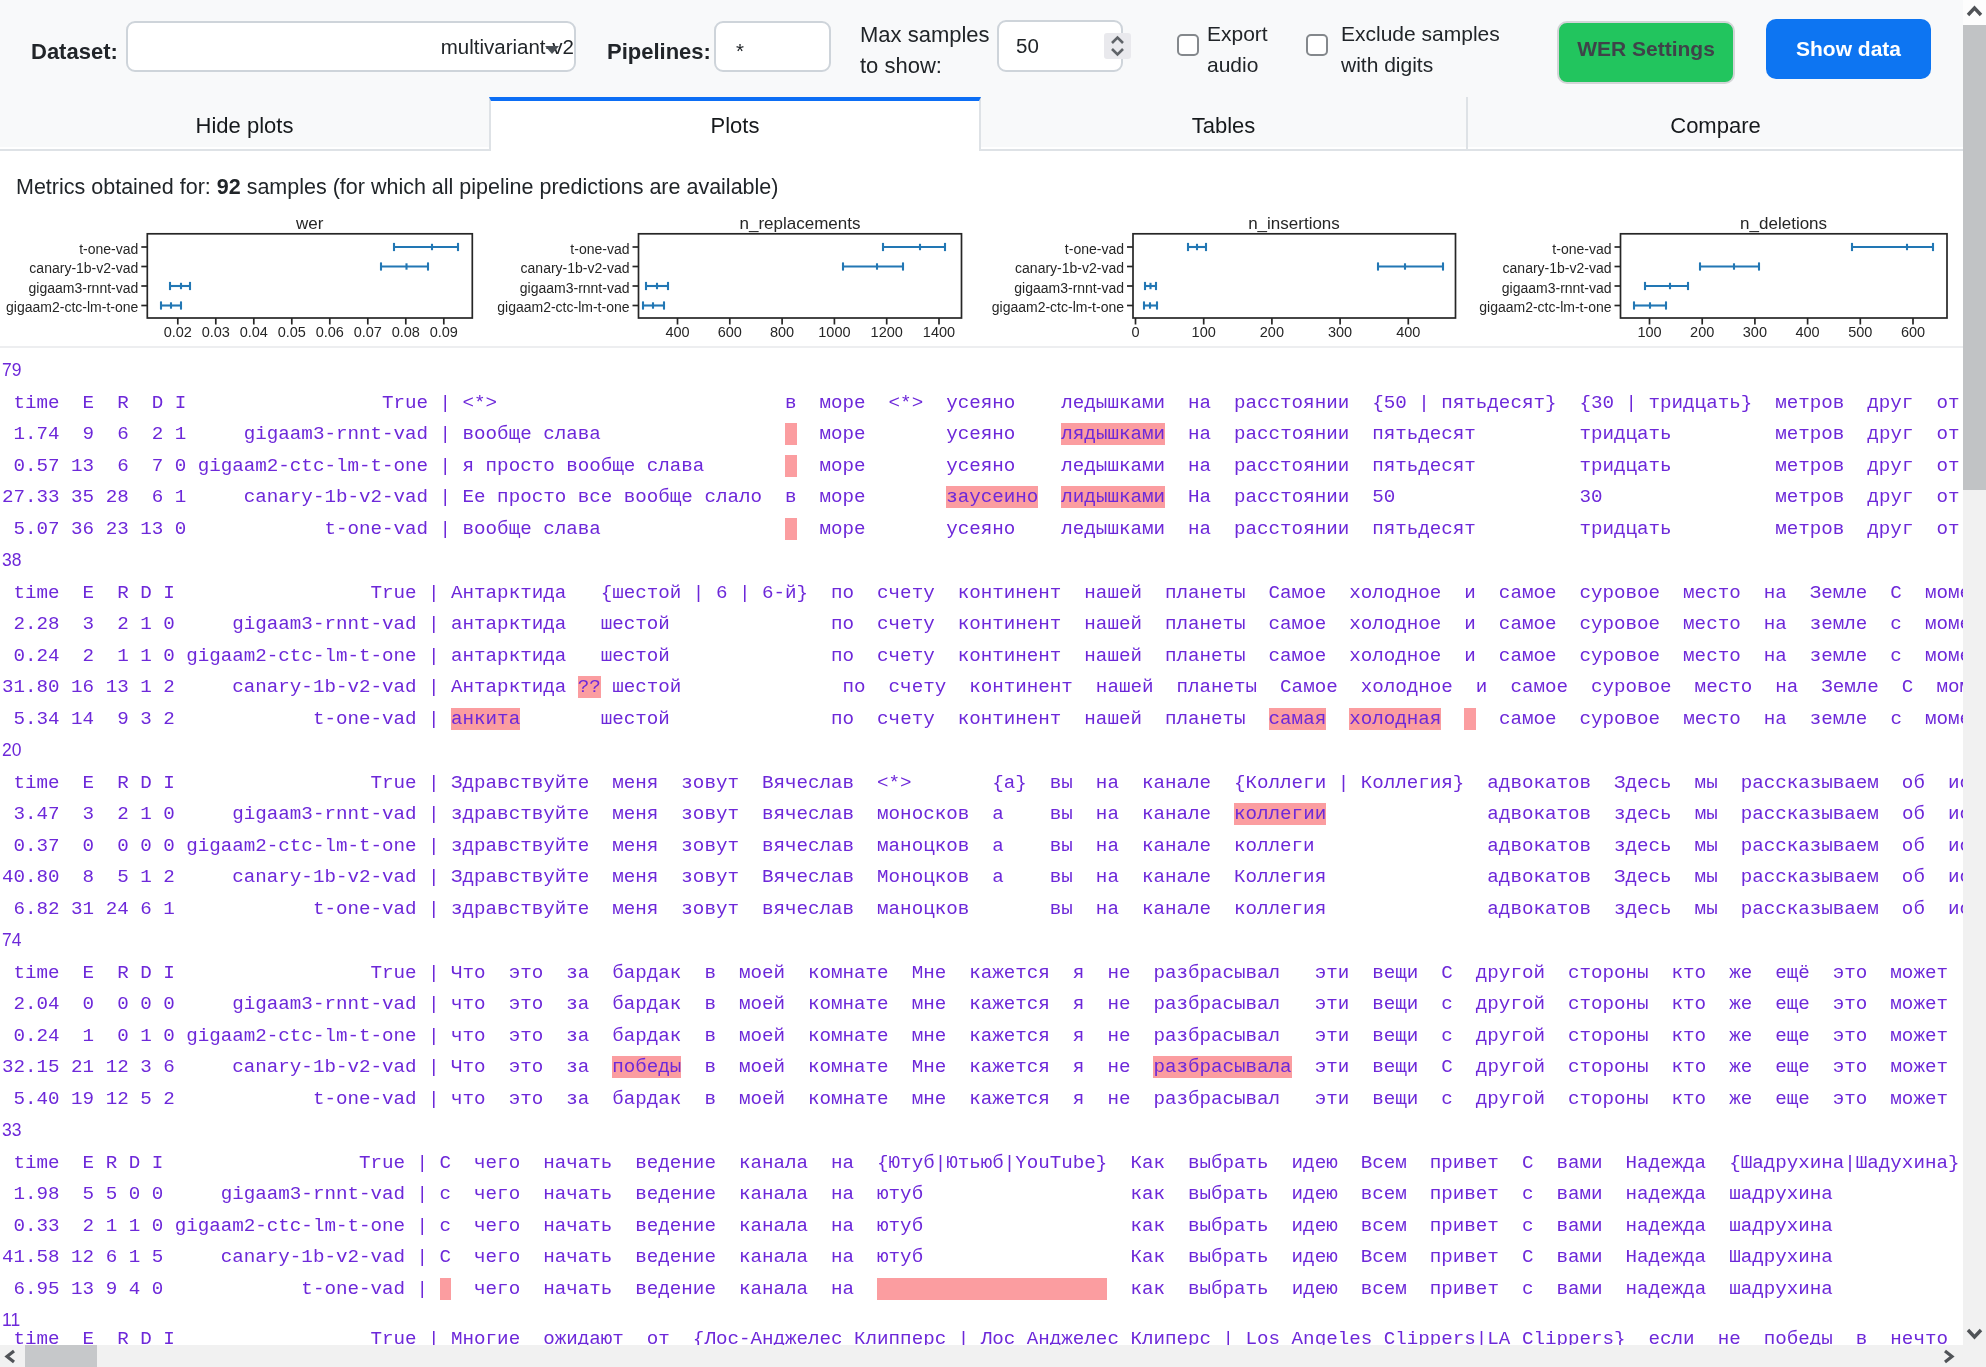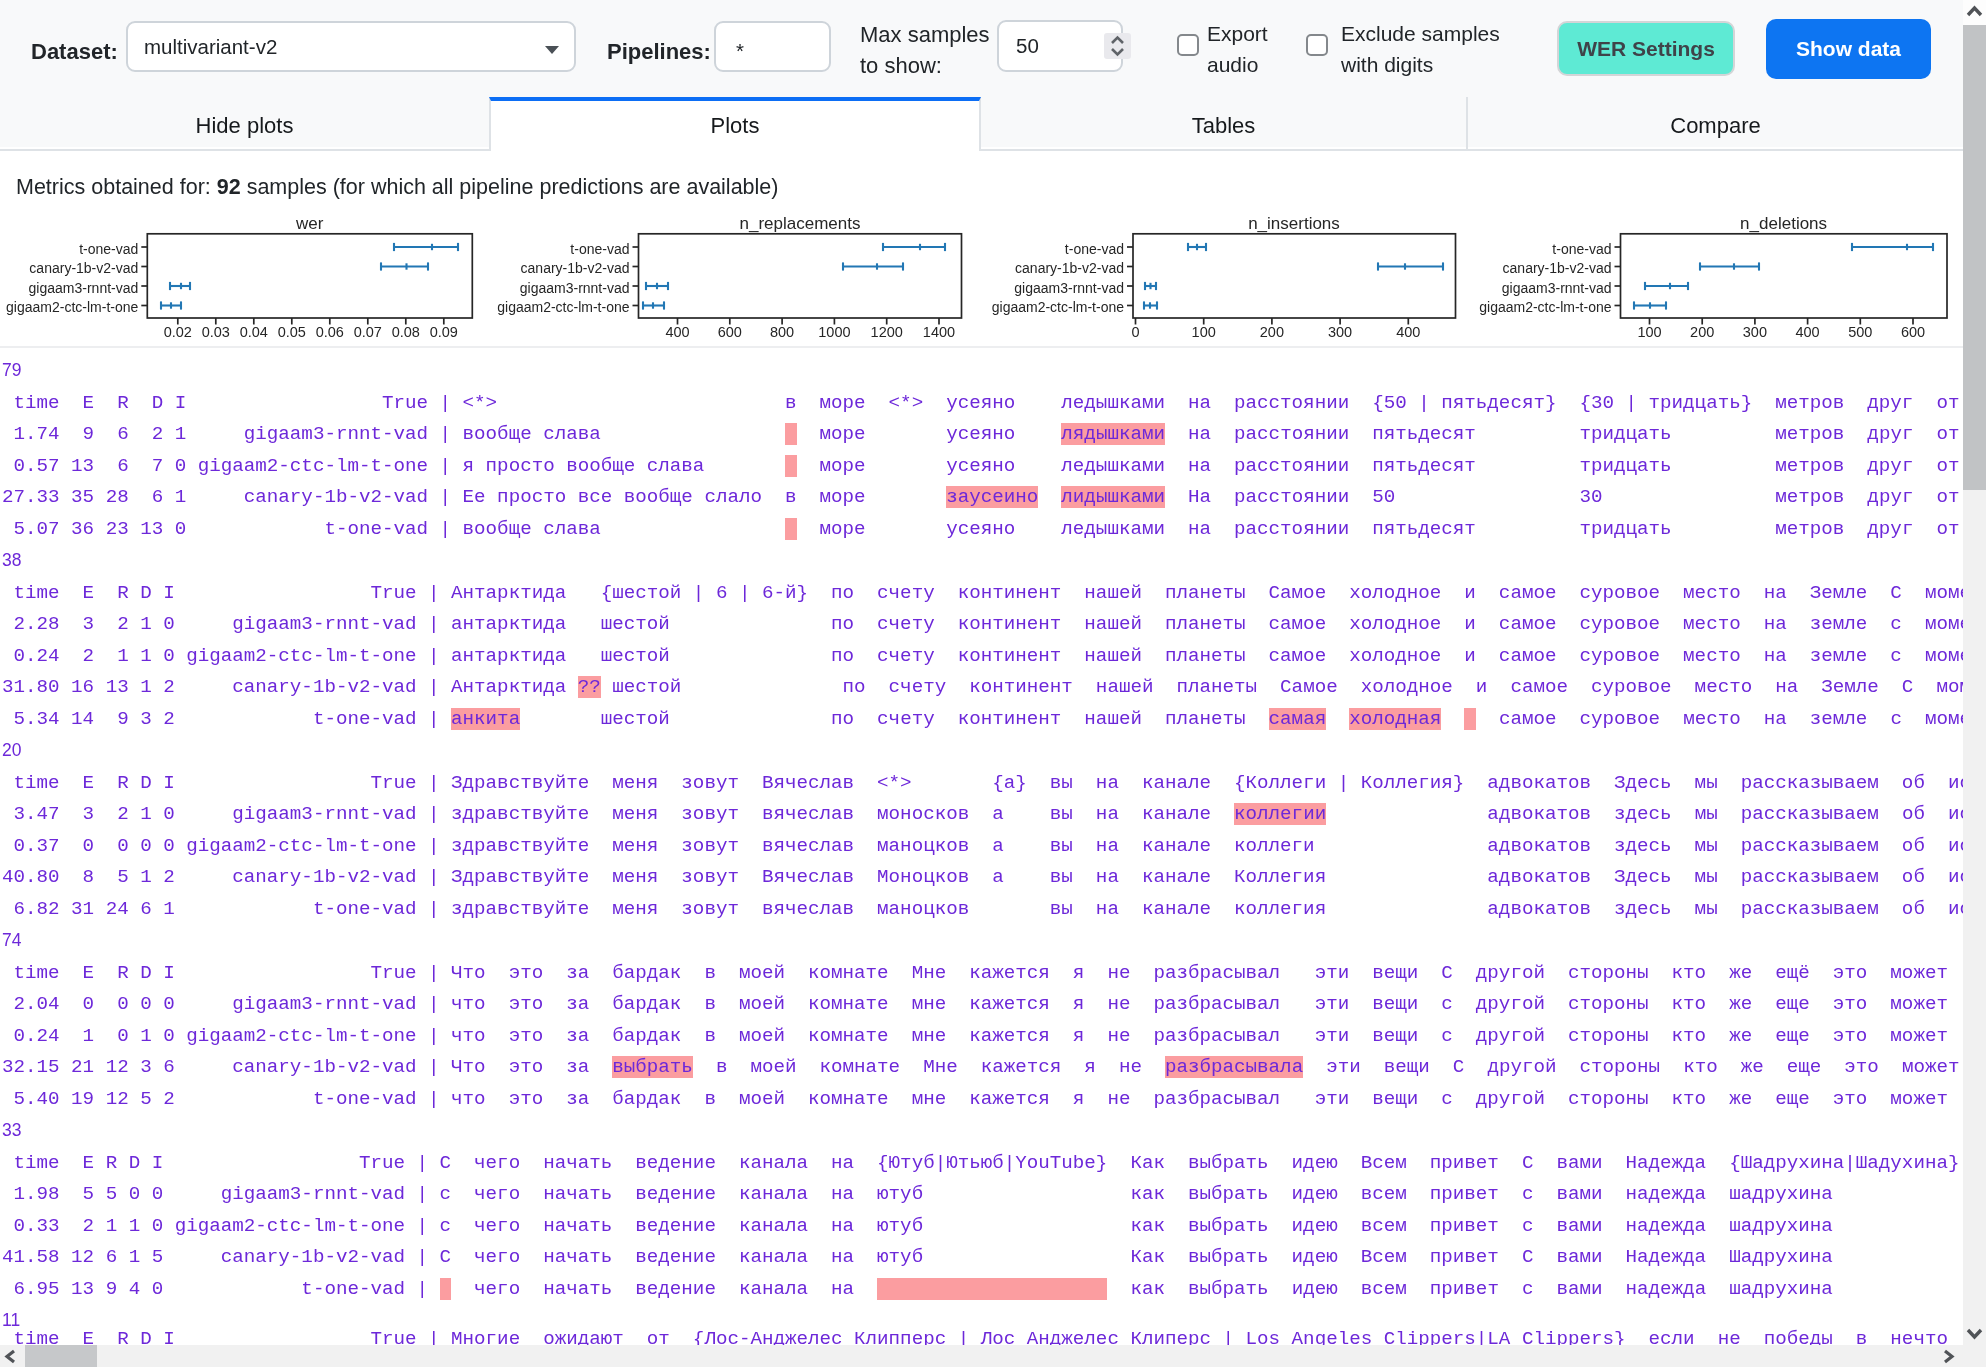--- a/index.html
+++ b/index.html
@@ -23,37 +23,37 @@
 pre.data .hl { background:#fb9da0; }
 .vsb { position:absolute; left:1963px; top:0; width:23px; height:1345px; background:#f1f1f1; }
 .vsb .thumb { position:absolute; left:0px; top:25px; width:23px; height:465px; background:#c1c3c5; }
 .hsb { position:absolute; left:0; top:1345px; width:1986px; height:22px; background:#f1f1f1; }
 .hsb .thumb { position:absolute; left:25px; top:0; width:72px; height:22px; background:#c6c8ca; }
 .arr { position:absolute; }
 </style></head>
 <body>
 <div class="toolbar">
   <div class="lab" style="left:31px; top:41px;">Dataset:</div>
-  <div class="field" style="left:126px; top:21px; width:450px; height:51px; line-height:47px; padding-left:16px;">multivariant-v2</div>
+  <div class="field" style="left:126px; top:21px; width:450px; height:51px; line-height:47px; padding-left:16px;text-align:right;">multivariant-v2</div>
   <div class="caret" style="left:545px; top:46px;"></div>
   <div class="lab" style="left:607px; top:41px;">Pipelines:</div>
   <div class="field" style="left:714px; top:21px; width:117px; height:51px; line-height:56px; padding-left:20px;">*</div>
   <div class="txt" style="left:860px; top:19px;">Max samples<br>to show:</div>
   <div class="field" style="left:997px; top:20px; width:126px; height:52px; line-height:48px; padding-left:17px;">50</div>
   <div style="position:absolute; left:1104px; top:33px; width:27px; height:26px; background:#e9e9ed; border-radius:3px;">
     <svg width="27" height="26" viewBox="0 0 27 26">
         <path d="M8 10 L13.5 4.5 L19 10" fill="none" stroke="#5f6368" stroke-width="2.6"></path>
         <path d="M8 16 L13.5 21.5 L19 16" fill="none" stroke="#5f6368" stroke-width="2.6"></path>
       </svg>
   </div>
   <div class="cb" style="left:1177px; top:34px;"></div>
   <div class="txt" style="left:1207px; top:19px; font-size:21px; line-height:30.5px;">Export<br>audio</div>
   <div class="cb" style="left:1306px; top:34px;"></div>
   <div class="txt" style="left:1341px; top:19px; font-size:21px; line-height:30.5px;">Exclude samples<br>with digits</div>
-  <div class="btn" style="left:1557px; top:21px; width:178px; height:55px; background:#5eead4; border:2px solid #d3d5d7; color:#3f4349; font-size:21px; line-height:51px;">WER Settings</div>
+  <div class="btn" style="left:1557px; top:21px; width:178px; height:63px; background:#22c55e; border:2px solid #d3d5d7; color:#3f4349; font-size:21px; line-height:51px;">WER Settings</div>
   <div class="btn" style="left:1766px; top:19px; width:165px; height:60px; background:#0d75f2; color:#fff; font-size:21px; line-height:60px;">Show data</div>
 </div>
 <div class="tabs">
   <div class="tab" style="left:0; width:489px;">Hide plots</div>
   <div class="tab active" style="left:489px; width:492px;">Plots</div>
   <div class="tab" style="left:981px; width:487px; border-right:2px solid #dee2e6;">Tables</div>
   <div class="tab" style="left:1468px; width:495px;">Compare</div>
 </div>
 <div class="metrics">Metrics obtained for: <b>92</b> samples (for which all pipeline predictions are available)</div>
 <svg class="plots" width="1986" height="200" viewBox="0 160 1986 200">
@@ -260,21 +260,21 @@
 <span class="lb">20</span>
  time  E  R D I                 True | Здравствуйте  меня  зовут  Вячеслав  &lt;*&gt;       {а}  вы  на  канале  {Коллеги | Коллегия}  адвокатов  Здесь  мы  рассказываем  об  истории  
  3.47  3  2 1 0     gigaam3-rnnt-vad | здравствуйте  меня  зовут  вячеслав  моносков  а    вы  на  канале  <span class="hl">коллегии</span>              адвокатов  здесь  мы  рассказываем  об  истории  
  0.37  0  0 0 0 gigaam2-ctc-lm-t-one | здравствуйте  меня  зовут  вячеслав  маноцков  а    вы  на  канале  коллеги               адвокатов  здесь  мы  рассказываем  об  истории  
 40.80  8  5 1 2     canary-1b-v2-vad | Здравствуйте  меня  зовут  Вячеслав  Моноцков  а    вы  на  канале  Коллегия              адвокатов  Здесь  мы  рассказываем  об  истории  
  6.82 31 24 6 1            t-one-vad | здравствуйте  меня  зовут  вячеслав  маноцков       вы  на  канале  коллегия              адвокатов  здесь  мы  рассказываем  об  истории  
 <span class="lb">74</span>
  time  E  R D I                 True | Что  это  за  бардак  в  моей  комнате  Мне  кажется  я  не  разбрасывал   эти  вещи  С  другой  стороны  кто  же  ещё  это  может  быть  
  2.04  0  0 0 0     gigaam3-rnnt-vad | что  это  за  бардак  в  моей  комнате  мне  кажется  я  не  разбрасывал   эти  вещи  с  другой  стороны  кто  же  еще  это  может  быть  
  0.24  1  0 1 0 gigaam2-ctc-lm-t-one | что  это  за  бардак  в  моей  комнате  мне  кажется  я  не  разбрасывал   эти  вещи  с  другой  стороны  кто  же  еще  это  может  быть  
-32.15 21 12 3 6     canary-1b-v2-vad | Что  это  за  <span class="hl">выбрать</span>  в  моей  комнате  Мне  кажется  я  не  <span class="hl">разбрасывала</span>  эти  вещи  С  другой  стороны  кто  же  еще  это  может  быть  
+32.15 21 12 3 6     canary-1b-v2-vad | Что  это  за  <span class="hl">победы</span>  в  моей  комнате  Мне  кажется  я  не  <span class="hl">разбрасывала</span>  эти  вещи  С  другой  стороны  кто  же  еще  это  может  быть  
  5.40 19 12 5 2            t-one-vad | что  это  за  бардак  в  моей  комнате  мне  кажется  я  не  разбрасывал   эти  вещи  с  другой  стороны  кто  же  еще  это  может  быть  
 <span class="lb">33</span>
  time  E R D I                 True | С  чего  начать  ведение  канала  на  {Ютуб|Ютьюб|YouTube}  Как  выбрать  идею  Всем  привет  С  вами  Надежда  {Шадрухина|Шадухина}  
  1.98  5 5 0 0     gigaam3-rnnt-vad | с  чего  начать  ведение  канала  на  ютуб                  как  выбрать  идею  всем  привет  с  вами  надежда  шадрухина             
  0.33  2 1 1 0 gigaam2-ctc-lm-t-one | с  чего  начать  ведение  канала  на  ютуб                  как  выбрать  идею  всем  привет  с  вами  надежда  шадрухина             
 41.58 12 6 1 5     canary-1b-v2-vad | С  чего  начать  ведение  канала  на  ютуб                  Как  выбрать  идею  Всем  привет  С  вами  Надежда  Шадрухина             
  6.95 13 9 4 0            t-one-vad | <span class="hl"> </span>  чего  начать  ведение  канала  на  <span class="hl">                    </span>  как  выбрать  идею  всем  привет  с  вами  надежда  шадрухина             
 <span class="lb">11</span></pre>
 <pre class="data" style="top:1329px; height:16px; line-height:21px;"> time  E  R D I                 True | Многие  ожидают  от  {Лос-Анджелес Клипперс | Лос Анджелес Клиперс | Los Angeles Clippers|LA Clippers}  если  не  победы  в  нечто</pre>
 <div class="vsb">

